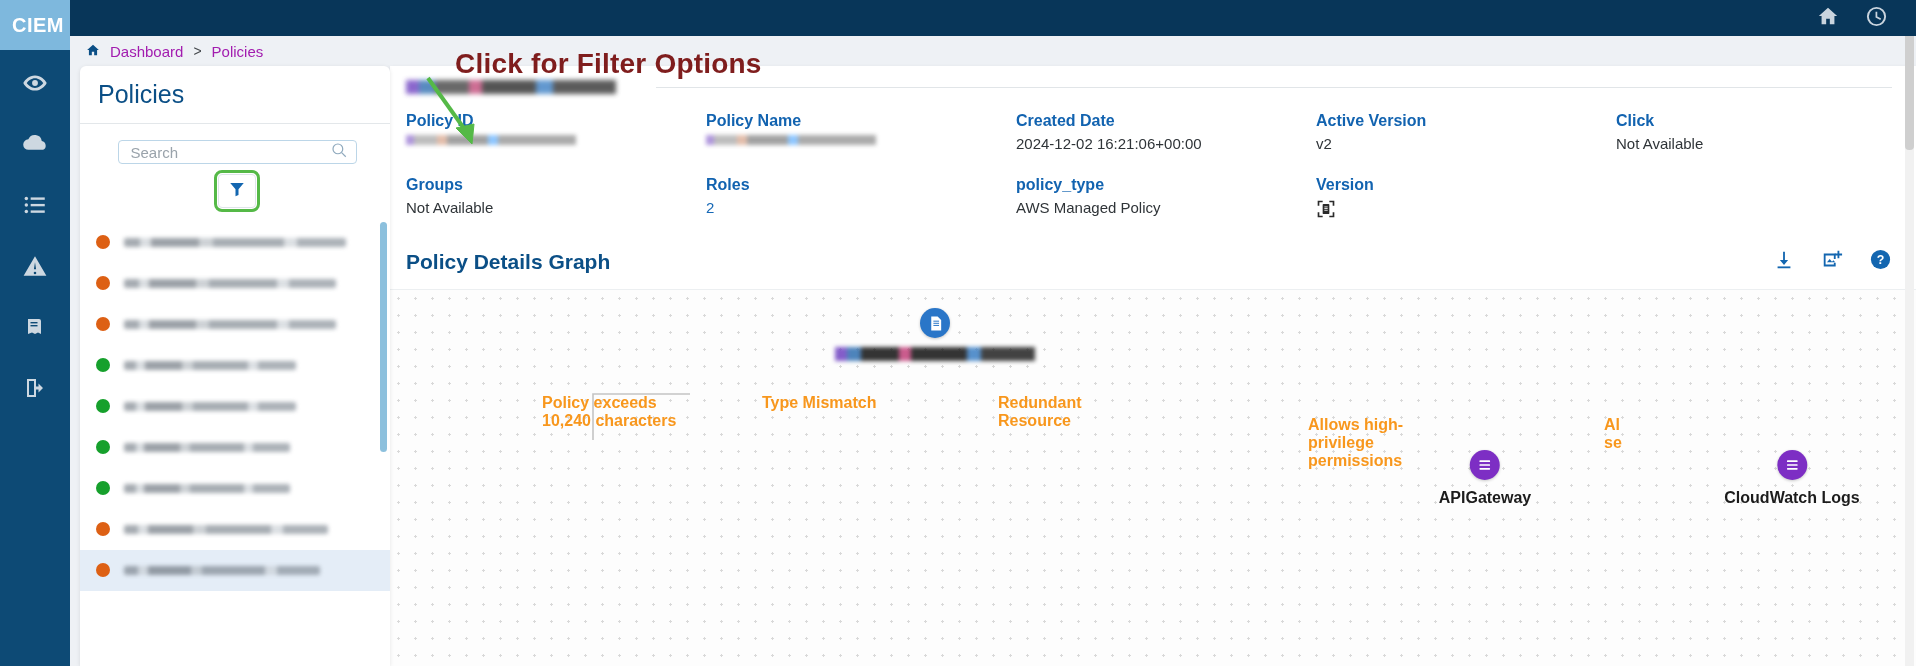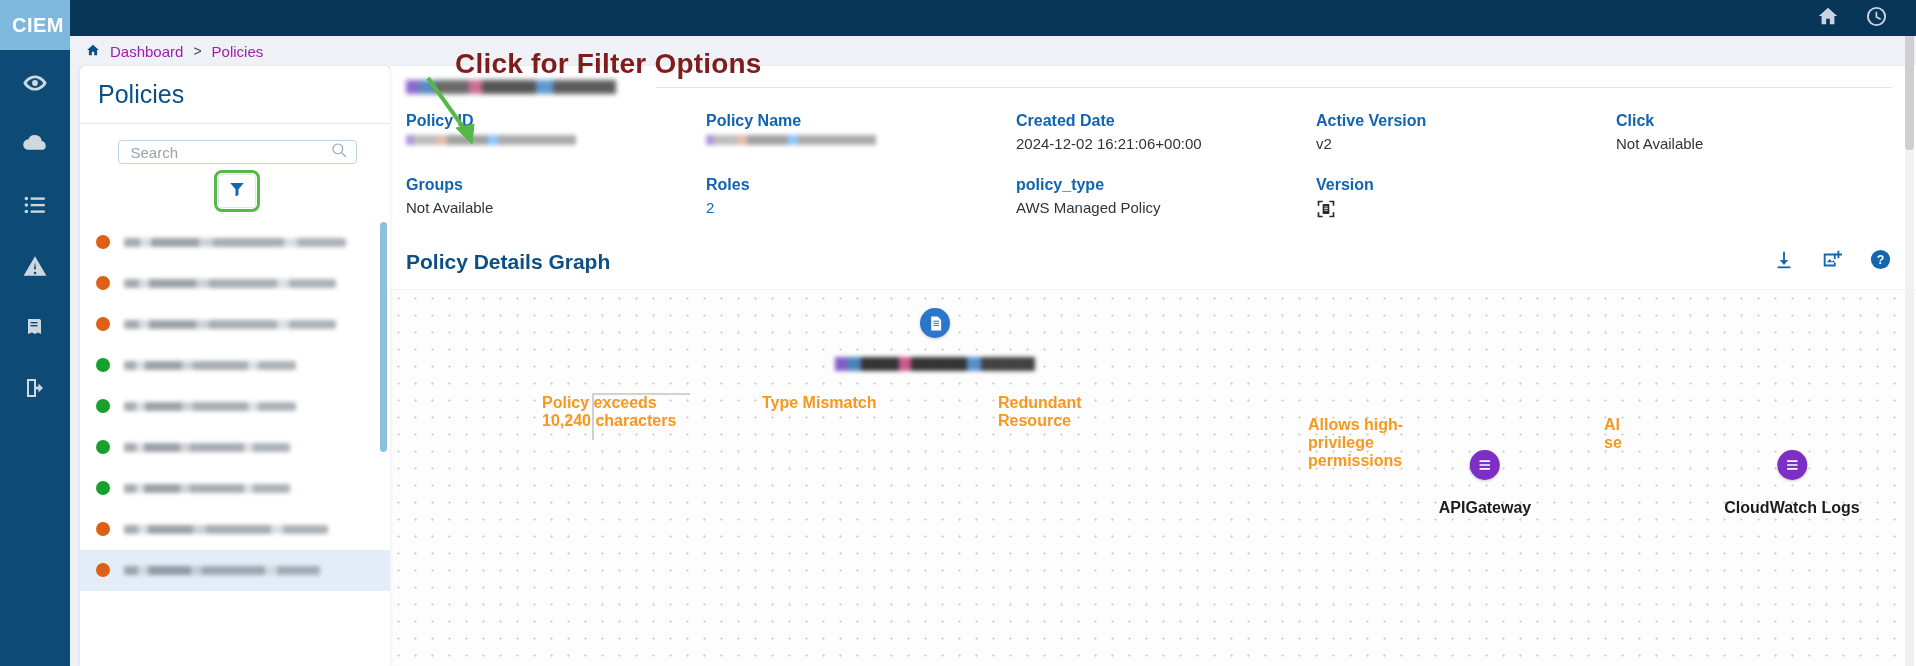--- a/index.html
+++ b/index.html
@@ -122,21 +122,21 @@
   .canvas svg.wires { position:absolute; inset:0; }
   .node { position:absolute; transform:translate(-50%,0); text-align:center; }
   .node-circle {
     width:30px; height:30px; border-radius:50%; margin:0 auto;
     display:flex; align-items:center; justify-content:center;
     box-shadow:0 1px 3px rgba(0,0,0,.22);
   }
   .node-circle.blue { background:#2a76c8; }
   .node-circle.purple { background:#7d2ec4; }
   .node-circle svg { fill:#fff; }
-  .node-label { margin-top:19px; font-size:16px; font-weight:bold; color:#1c1c1c; white-space:nowrap; }
+  .node-label { margin-top:9px; font-size:16px; font-weight:bold; color:#1c1c1c; white-space:nowrap; }
   .node-label.redacted { filter:blur(2.3px); opacity:.85;
     background:linear-gradient(90deg,#6f42c1 0 6%,#2f6fb0 6% 13%,#111 13% 32%,#c2407a 32% 38%,#111 38% 66%,#3b7fc4 66% 73%,#222 73% 100%);
     color:transparent; height:14px; width:200px; margin-left:auto; margin-right:auto; }
 
   .ann {
     position:absolute; color:#F8971D; font-weight:bold; font-size:16px;
     line-height:18px; white-space:pre-line;
   }
 
   

